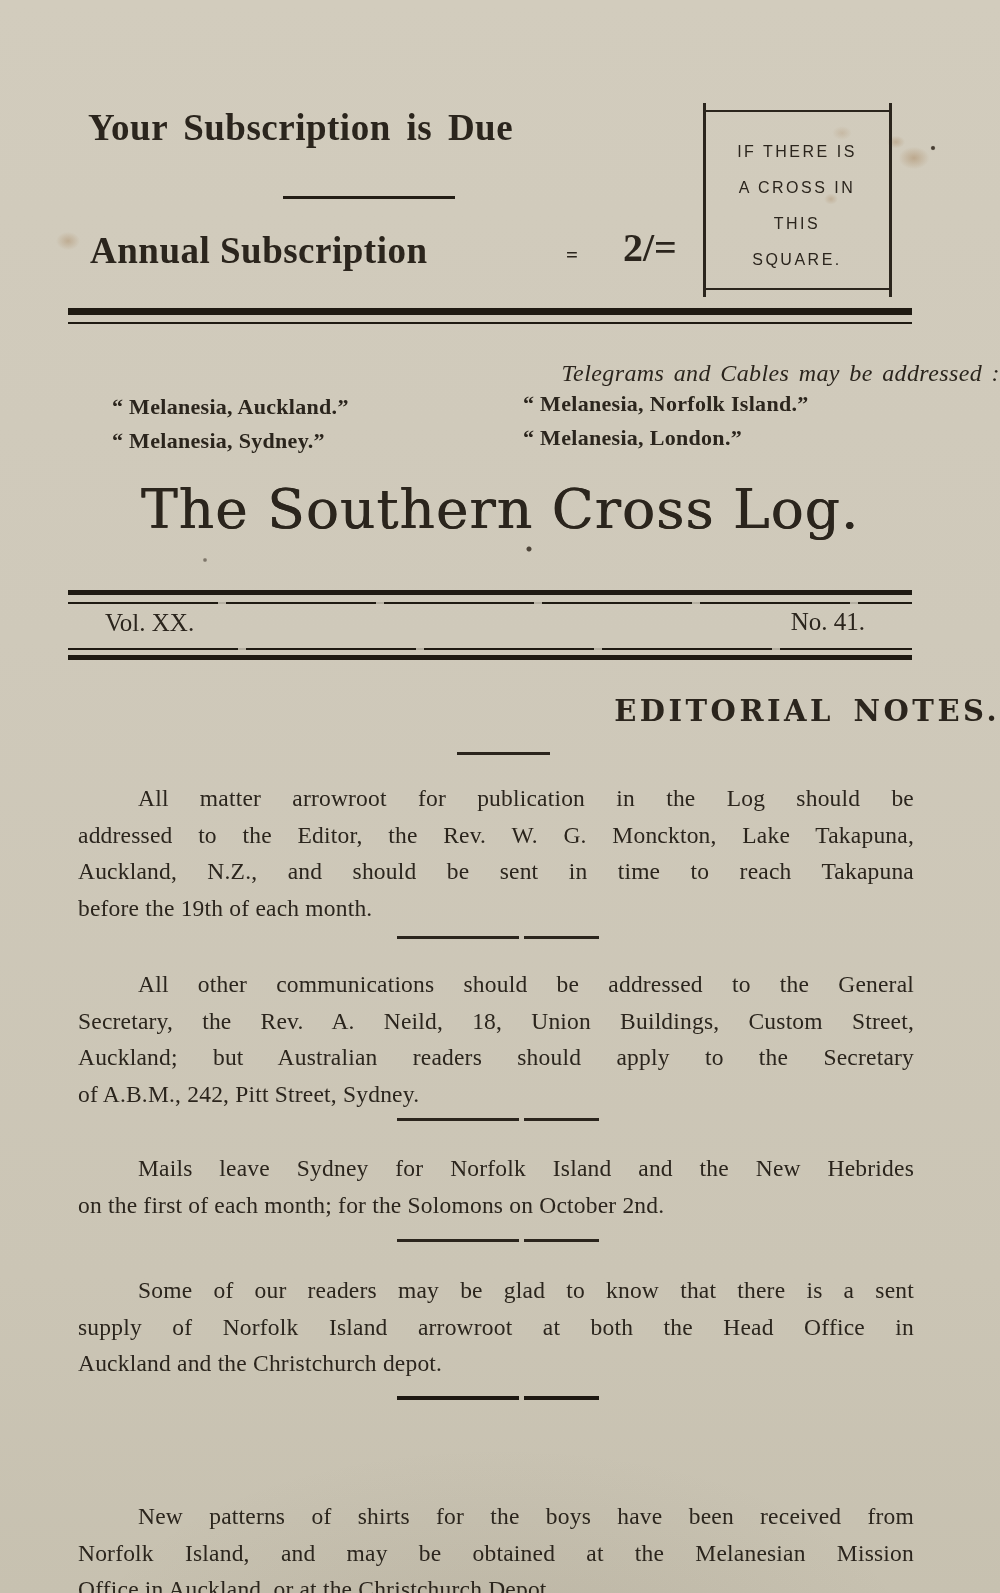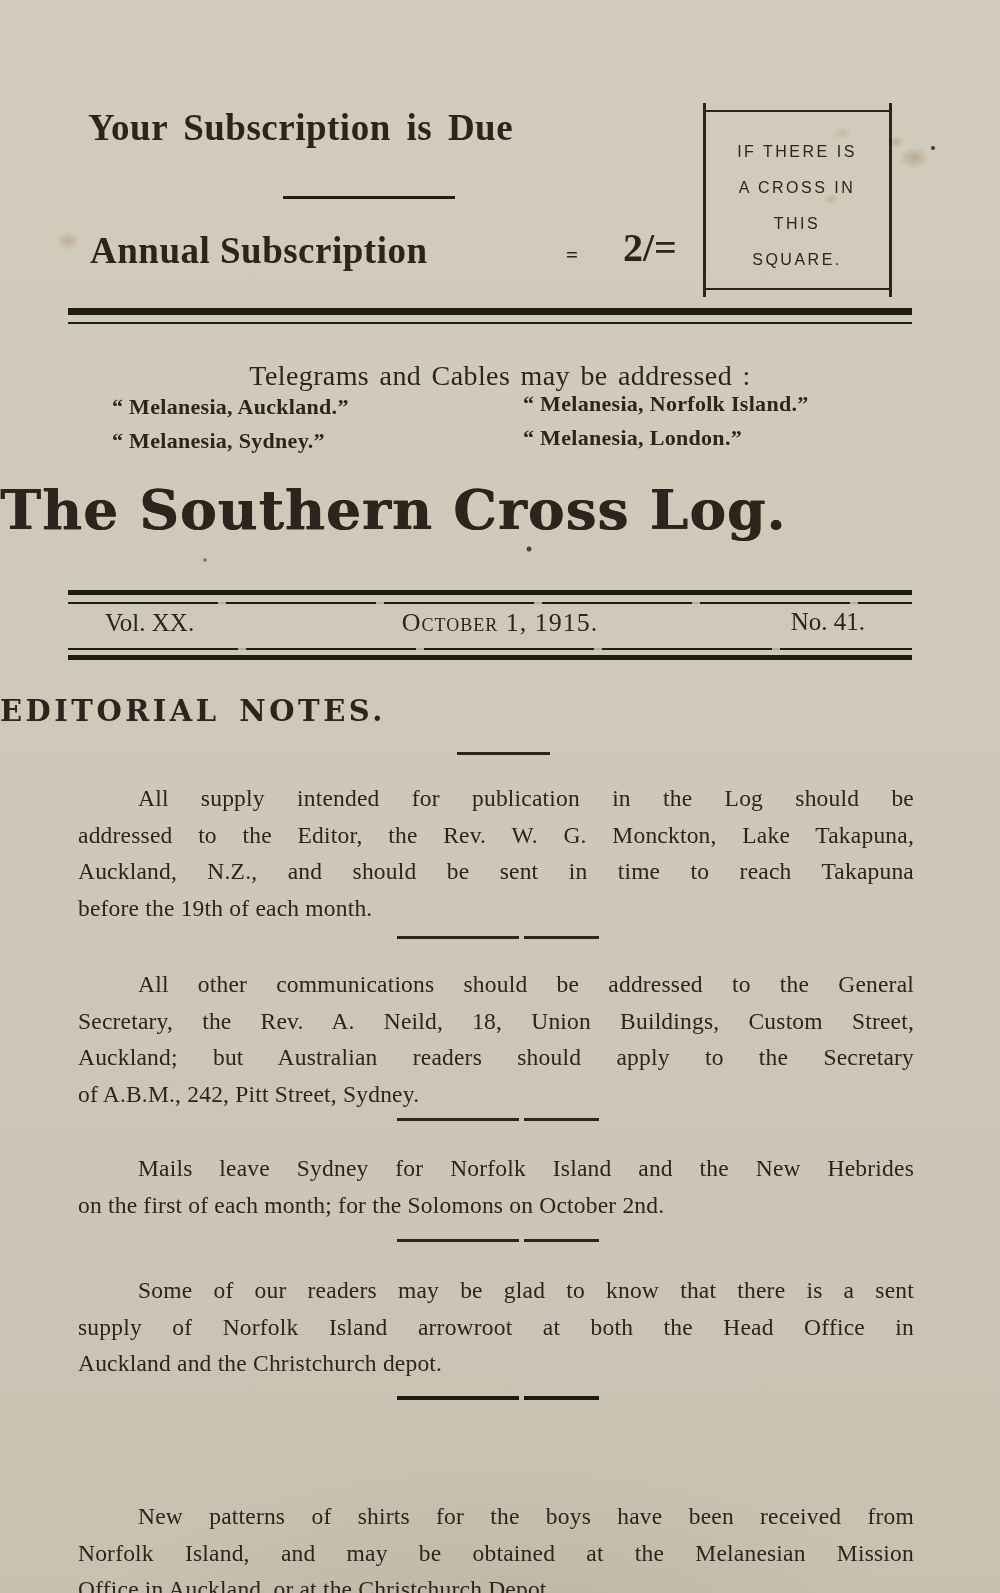--- a/index.html
+++ b/index.html
@@ -44,37 +44,37 @@
   .r1-thick { left:68px; top:308px; width:844px; height:7px; }
   .r1-thin  { left:68px; top:322px; width:844px; height:2px; }
   .r2-thick { left:68px; top:590px; width:844px; height:5px; }
   .r2-thin  { left:68px; top:602px; width:844px; height:2px;
               background:repeating-linear-gradient(90deg,#1f1a12 0 150px, rgba(31,26,18,.15) 150px 158px); }
   .r3-thin  { left:68px; top:648px; width:844px; height:2px;
               background:repeating-linear-gradient(90deg,#1f1a12 0 170px, rgba(31,26,18,.15) 170px 178px); }
   .r3-thick { left:68px; top:655px; width:844px; height:5px; }
 
   
-  .telegrams-intro { left:0; top:360px; width:100%; text-align:center; font-size:28px; letter-spacing:.4px; word-spacing:3px; }
+  .telegrams-intro { left:0; top:360px; width:100%; text-align:right; font-style:italic; font-size:24px; letter-spacing:.4px; word-spacing:3px; }
   .addr { font-size:22px; font-weight:bold; letter-spacing:.3px; }
   .addr-l1 { left:112px; top:394px; }
   .addr-r1 { left:523px; top:391px; }
   .addr-l2 { left:112px; top:428px; }
   .addr-r2 { left:523px; top:425px; }
 
   
-  .mast-title { left:0; top:477px; width:100%; 
-    font-family:"DejaVu Serif", serif; font-weight:bold; font-size:55px; letter-spacing:1px;
+  .mast-title { left:0; top:477px; width:100%; text-align:center;
+    font-family:"DejaVu Serif", serif; font-weight:normal; font-size:55px; letter-spacing:1px;
     text-shadow:.6px 0 0 #2b251d; }
   .vol   { left:105px; top:609px; font-size:25px; }
   .date  { left:0; top:608px; width:100%; text-align:center; font-size:26px; font-variant:small-caps; letter-spacing:1px; }
   .num   { right:135px; top:608px; font-size:25px; }
 
   
-  .ed-heading { left:0; top:694px; width:100%; text-align:left;
+  .ed-heading { left:0; top:694px; width:100%; text-align:right;
     font-family:"DejaVu Serif", serif; font-weight:bold; font-size:29px; letter-spacing:3.5px; word-spacing:6px; }
   .ed-rule { left:457px; top:752px; width:93px; height:2.5px; background:#2b251d; }
 
   .para { left:78px; width:836px; font-size:23.5px; line-height:36.5px; letter-spacing:.2px; }
   .p1 { top:780px; } .p2 { top:966px; } .p3 { top:1150px; } .p4 { top:1272px; } .p5 { top:1498px; }
   .ln { text-align:justify; text-align-last:justify; white-space:normal; }
   .ln-first { text-indent:60px; }
   .ln-last { text-align-last:left; }
 
   .divider { left:397px; width:202px; display:flex; gap:5px; }
@@ -110,31 +110,30 @@
   <div class="abs addr addr-r1">“ Melanesia, Norfolk Island.”</div>
   <div class="abs addr addr-l2">“ Melanesia, Sydney.”</div>
   <div class="abs addr addr-r2">“ Melanesia, London.”</div>
 
   <div class="abs mast-title">The Southern Cross Log.</div>
 
   <div class="abs rule r2-thick"></div>
   <div class="abs r2-thin"></div>
 
   <div class="abs vol">Vol. XX.</div>
-  <div class="abs date">October 1, 1915.</div>
   <div class="abs num">No. 41.</div>
 
   <div class="abs r3-thin"></div>
   <div class="abs rule r3-thick"></div>
 
   <div class="abs ed-heading">EDITORIAL NOTES.</div>
   <div class="abs ed-rule"></div>
 
   <div class="abs para p1">
-    <div class="ln ln-first">All supply intended for publication in the Log should be</div>
+    <div class="ln ln-first">All matter arrowroot for publication in the Log should be</div>
     <div class="ln">addressed to the Editor, the Rev. W. G. Monckton, Lake Takapuna,</div>
     <div class="ln">Auckland, N.Z., and should be sent in time to reach Takapuna</div>
     <div class="ln ln-last">before the 19th of each month.</div>
   </div>
 
   <div class="abs divider d1">
       <span class="s1"></span>
       <span class="s2"></span>
     </div>
 

